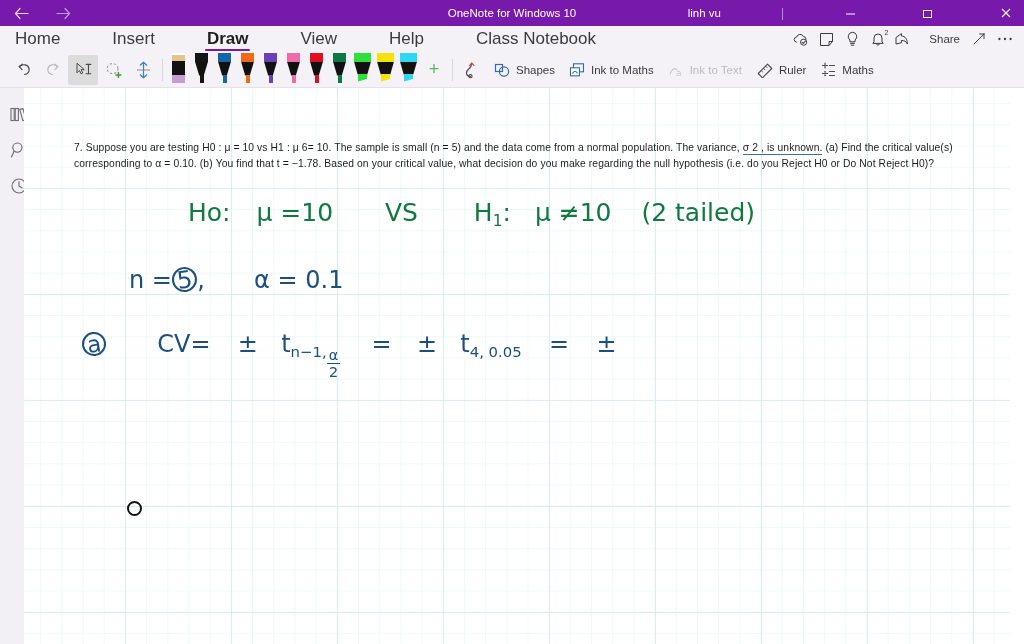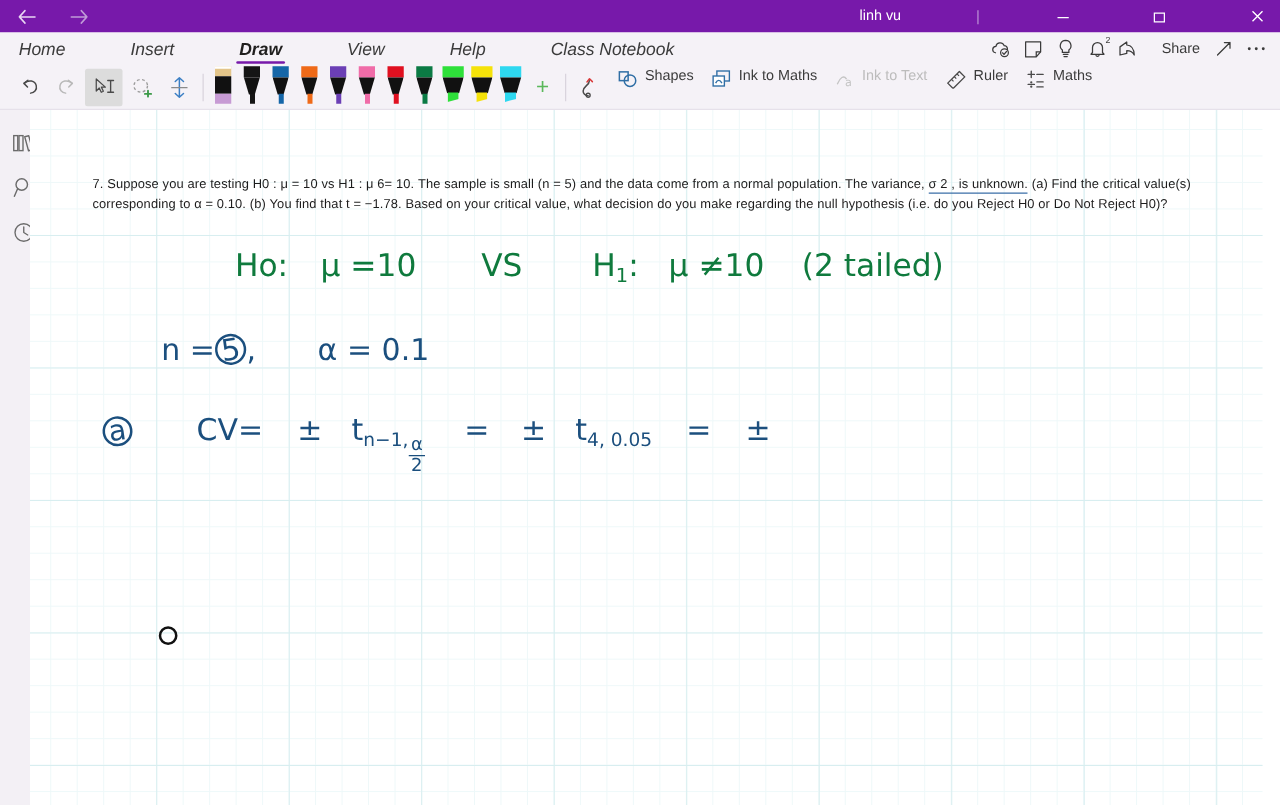--- a/index.html
+++ b/index.html
@@ -33,22 +33,22 @@
     color: #fff; font-size: 11px;
   }
   .win-btn.close { width: 36px; font-size: 13px; }
 
   
   .ribbon-tabs {
     position: absolute; top: 26px; left: 0; width: 1024px; height: 26px;
     background: #f5f2f7; display: flex; align-items: center;
   }
   .rtab {
-    font-size: 14px; color: #3b3b3b; padding: 0 4px; margin: 0 22px;
-    height: 26px; display: flex; align-items: center; position: relative; font-style: italic;
+    font-size: 17px; color: #3b3b3b; padding: 0 4px; margin: 0 22px;
+    height: 26px; display: flex; align-items: center; position: relative;
   }
   .rtab:first-child { margin-left: 11px; }
   .rtab.active { color: #201f1e; font-weight: bold; text-align: center; }
   .rtab.active::after {
     content: ""; position: absolute; left: 2px; right: 2px; bottom: 1px;
     height: 2.5px; background: #7719aa; border-radius: 1px;
   }
   .rt-right { margin-left: auto; display: flex; align-items: center; padding-right: 6px; }
   .rt-ic {
     width: 26px; height: 24px; display: flex; align-items: center; justify-content: center;
@@ -108,21 +108,21 @@
   
   .pen.pc .cap { top: 1px; left: 5px; width: 13px; height: 8px;
     border-top: 2px solid #fff; }
   .pen.pc .body { top: 9px; left: 5px; width: 13px; height: 14px; background: #111; }
   .pen.pc .nib { top: 23px; left: 5px; width: 13px; height: 8px; }
   .plus-pen {
     width: 28px; height: 30px; display: flex; align-items: center; justify-content: center;
     color: #5bb85b; font-size: 18px; font-weight: 300;
   }
   .ribbon-item {
-    display: flex; gap: 5px; height: 30px;
+    display: flex; align-items: center; gap: 5px; height: 30px;
     padding: 0 7px; font-size: 11.5px; color: #3b3b3b;
   }
   .ribbon-item.disabled { color: #bcbcbc; }
 
   
   .rail {
     position: absolute; top: 88px; left: 0; width: 38px; height: 556px;
     background: #f3f0f5; border-right: 1px solid #e2dde6;
     display: flex; flex-direction: column; align-items: center; padding-top: 8px;
   }
@@ -186,20 +186,21 @@
     <div class="nav-btn">
       <svg width="15" height="13" viewBox="0 0 15 13">
           <path d="M6 1.5 1.5 6.5 6 11.5M1.5 6.5H14" stroke="#e9d7f3" stroke-width="1.2" fill="none" stroke-linecap="round" stroke-linejoin="round"></path>
         </svg>
     </div>
     <div class="nav-btn fwd">
       <svg width="15" height="13" viewBox="0 0 15 13">
           <path d="M9 1.5 13.5 6.5 9 11.5M13.5 6.5H1" stroke="#c09ad7" stroke-width="1.2" fill="none" stroke-linecap="round" stroke-linejoin="round"></path>
         </svg>
     </div>
+    <div class="title-center">OneNote for Windows 10</div>
     <div class="tb-right">
       <div class="tb-user">linh vu</div>
       <div class="tb-sep">|</div>
       <div class="win-btn">
         <svg width="11" height="11" viewBox="0 0 11 11">
             <path d="M1 6h9" stroke="#fff" stroke-width="1"></path>
           </svg>
       </div>
       <div class="win-btn">
         <svg width="11" height="11" viewBox="0 0 11 11">

